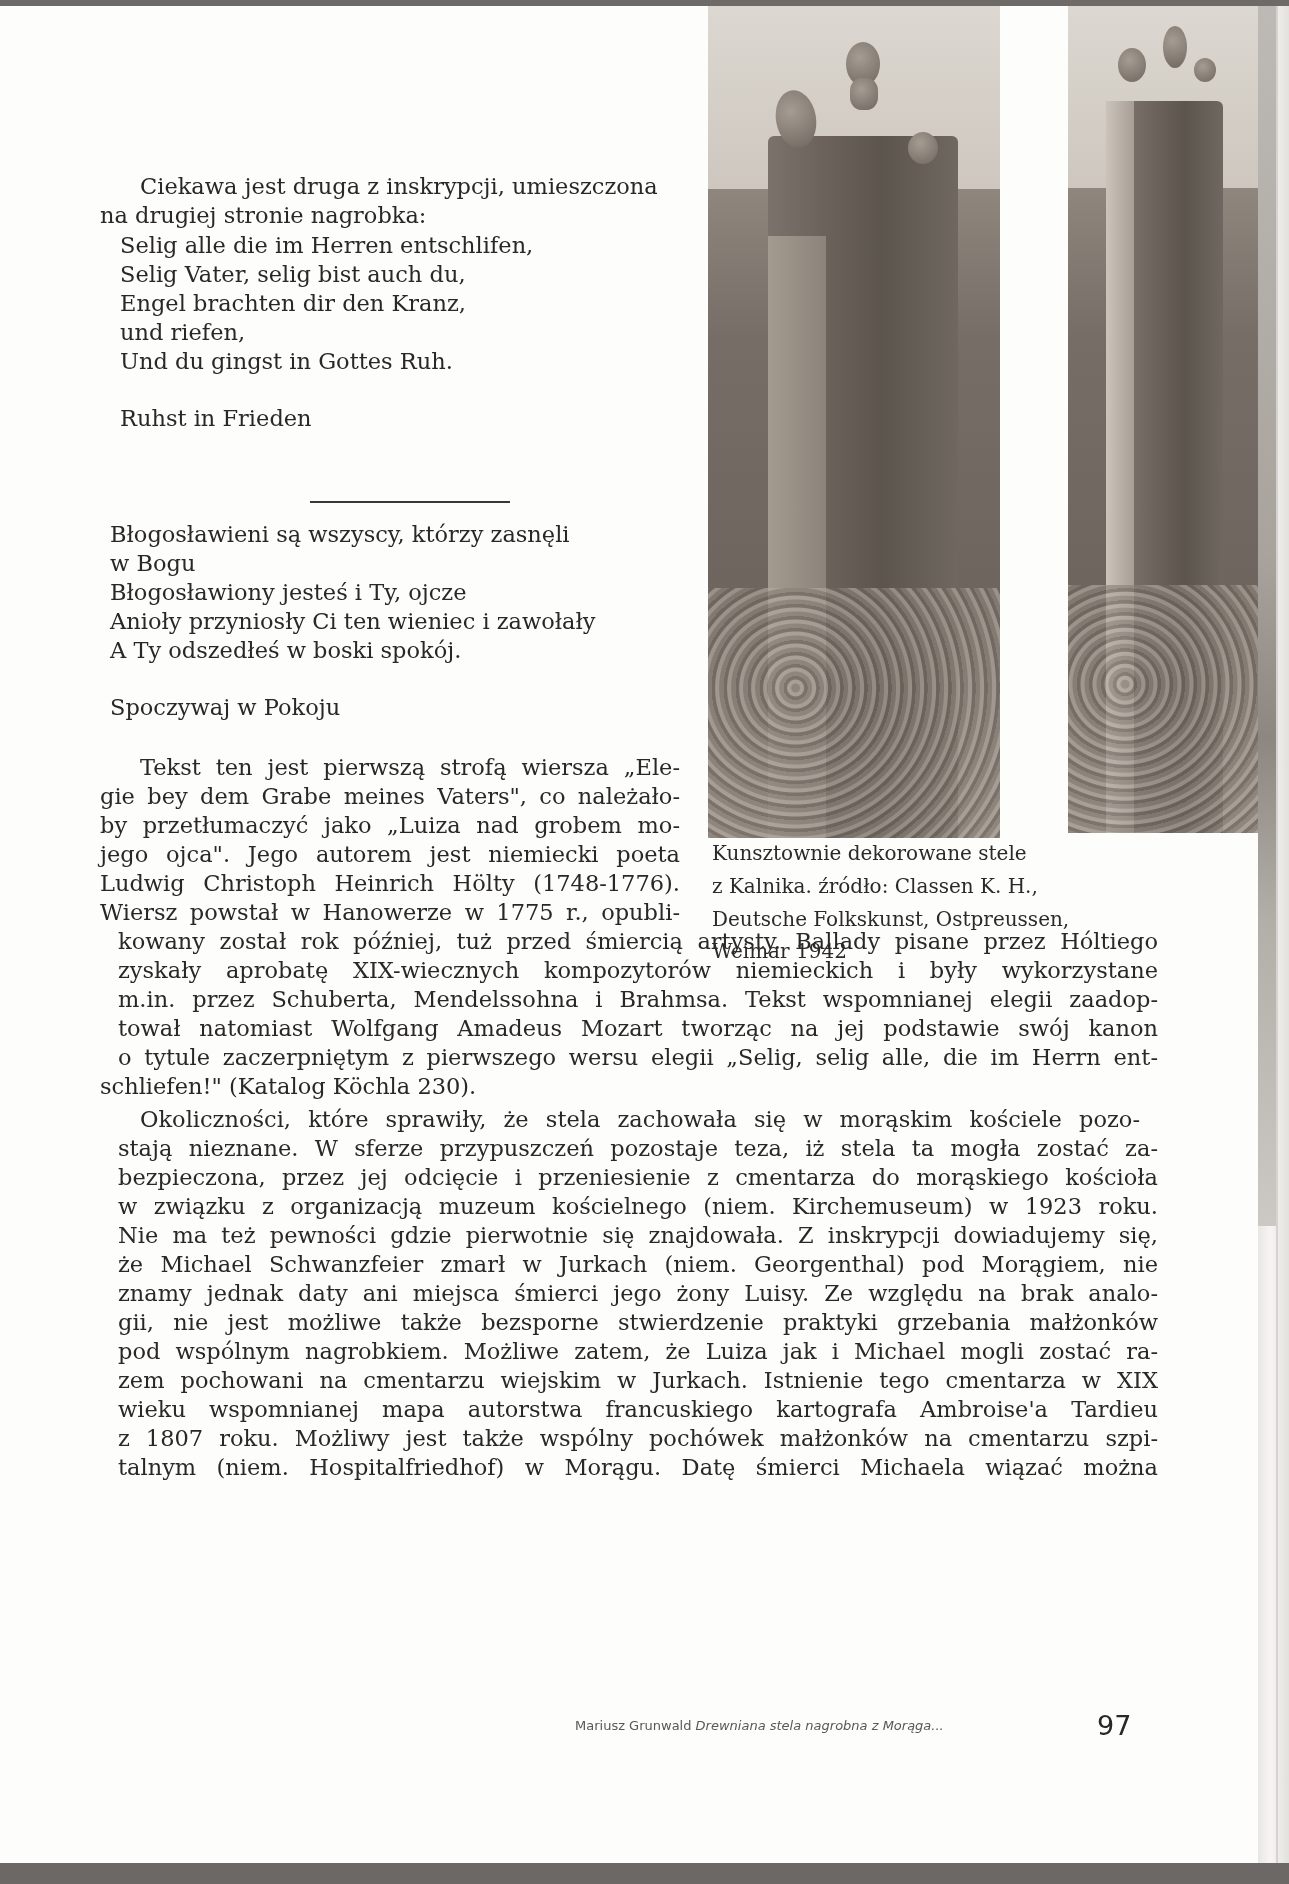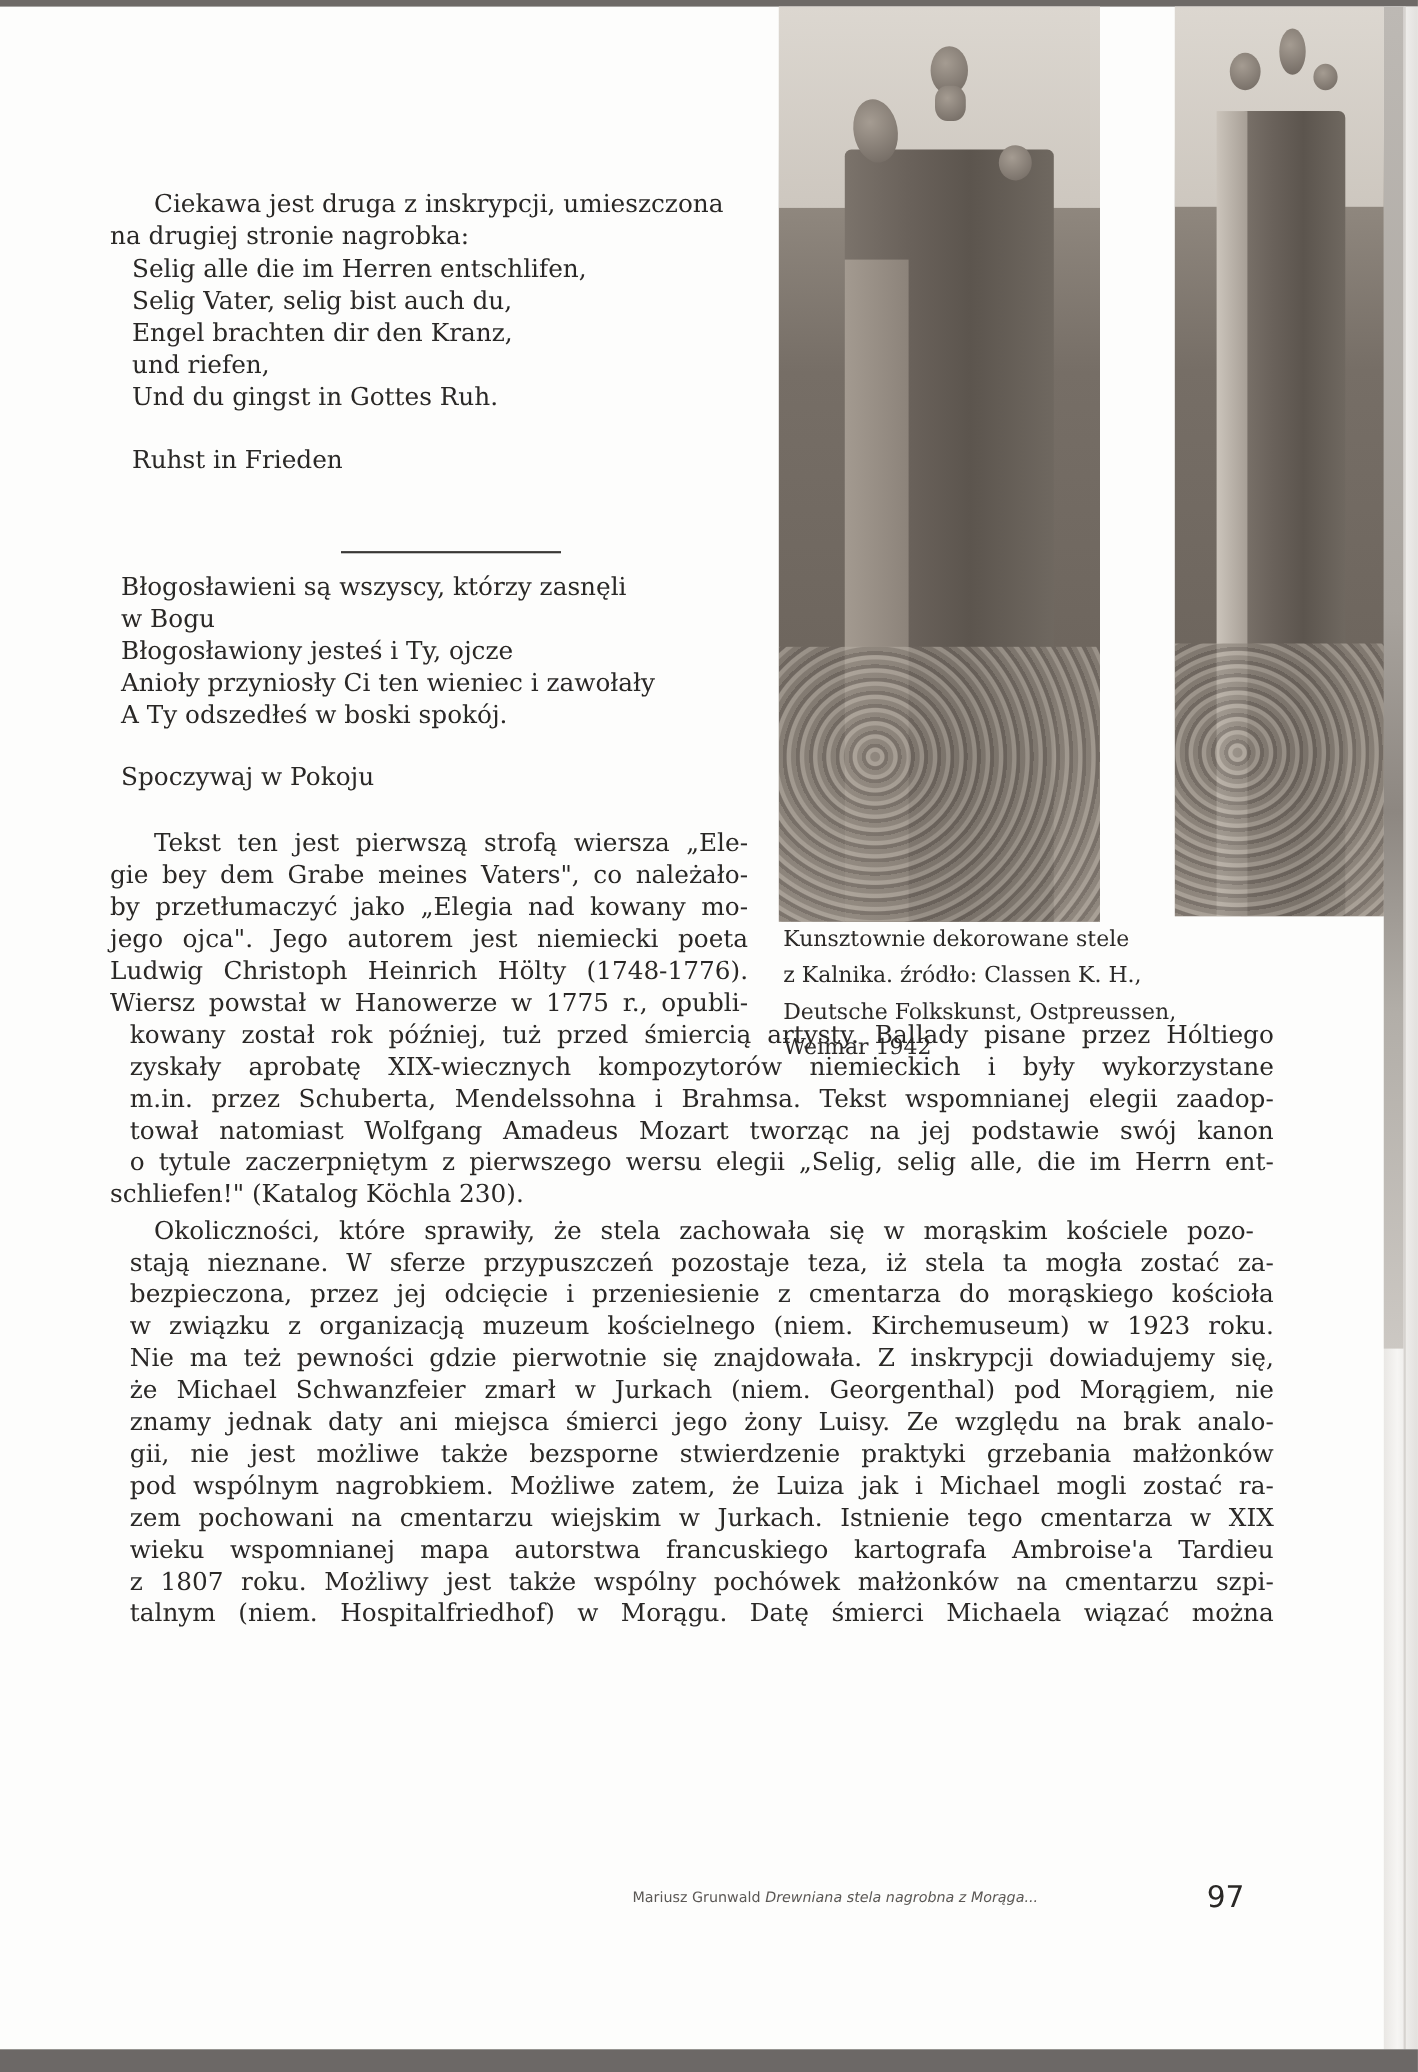--- a/index.html
+++ b/index.html
@@ -115,21 +115,21 @@
 
 <div class="verse" style="top:520px;left:110px;width:570px">Błogosławieni są wszyscy, którzy zasnęli</div>
 <div class="verse" style="top:549px;left:110px;width:570px">w Bogu</div>
 <div class="verse" style="top:578px;left:110px;width:570px">Błogosławiony jesteś i Ty, ojcze</div>
 <div class="verse" style="top:607px;left:110px;width:570px">Anioły przyniosły Ci ten wieniec i zawołały</div>
 <div class="verse" style="top:636px;left:110px;width:570px">A Ty odszedłeś w boski spokój.</div>
 <div class="verse" style="top:693px;left:110px;width:570px">Spoczywaj w Pokoju</div>
 
 <div class="body-line justify" style="top:753px;left:140px;width:540px">Tekst ten jest pierwszą strofą wiersza „Ele-</div>
 <div class="body-line justify narrow" style="top:782px">gie bey dem Grabe meines Vaters", co należało-</div>
-<div class="body-line justify narrow" style="top:811px">by przetłumaczyć jako „Elegia nad kowany mo-</div>
+<div class="body-line justify narrow" style="top:811px">by przetłumaczyć jako „Luiza nad grobem mo-</div>
 <div class="body-line justify narrow" style="top:840px">jego ojca". Jego autorem jest niemiecki poeta</div>
 <div class="body-line justify narrow" style="top:869px">Ludwig Christoph Heinrich Hölty (1748-1776).</div>
 <div class="body-line justify narrow" style="top:898px">Wiersz powstał w Hanowerze w 1775 r., opubli-</div>
 
 <div class="body-line justify wide" style="top:927px">kowany został rok później, tuż przed śmiercią artysty. Ballady pisane przez Hóltiego</div>
 <div class="body-line justify wide" style="top:956px">zyskały aprobatę XIX-wiecznych kompozytorów niemieckich i były wykorzystane</div>
 <div class="body-line justify wide" style="top:985px">m.in. przez Schuberta, Mendelssohna i Brahmsa. Tekst wspomnianej elegii zaadop-</div>
 <div class="body-line justify wide" style="top:1014px">tował natomiast Wolfgang Amadeus Mozart tworząc na jej podstawie swój kanon</div>
 <div class="body-line justify wide" style="top:1043px">o tytule zaczerpniętym z pierwszego wersu elegii „Selig, selig alle, die im Herrn ent-</div>
 <div class="body-line" style="top:1072px">schliefen!" (Katalog Köchla 230).</div>

